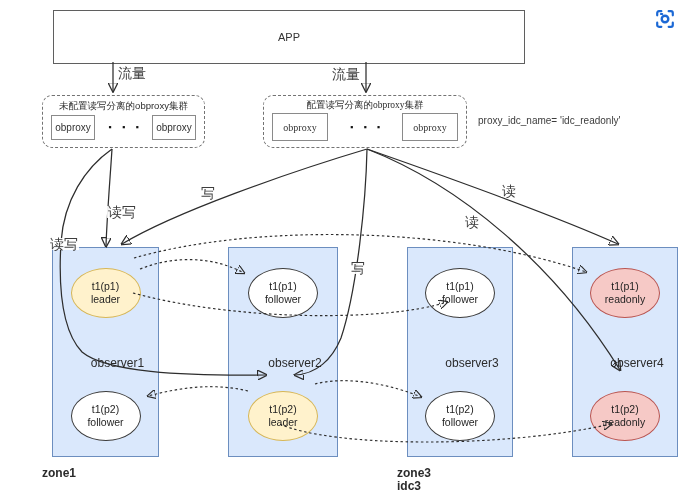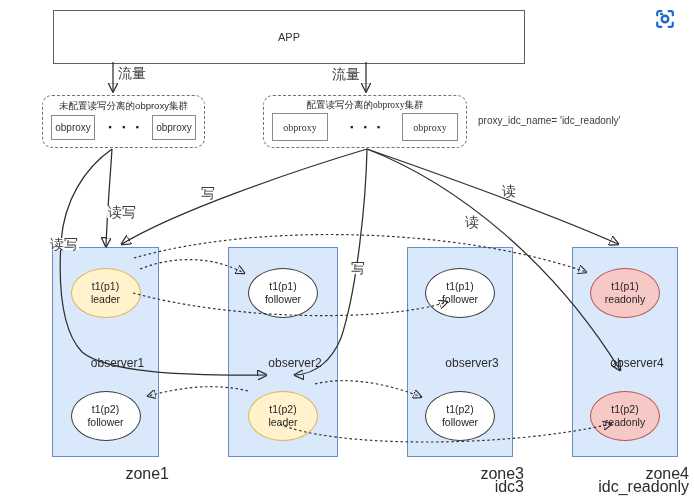--- a/index.html
+++ b/index.html
@@ -39,21 +39,21 @@
   .observer-label{position:absolute;top:108px;left:12px;width:100%;text-align:center;font-size:12px;color:#2b2b2b;}
   .replica{
     position:absolute;left:50%;transform:translateX(-50%);width:70px;height:50px;border-radius:50%;
     display:flex;flex-direction:column;align-items:center;justify-content:center;
     font-size:10.5px;line-height:13px;color:#1f1f1f;box-sizing:border-box;background:#fff;border:1.4px solid #3a3a3a;
   }
   .replica.p1{top:20px;}
   .replica.p2{top:143px;}
   .replica.leader{background:#fff2cc;border-color:#d6b656;}
   .replica.readonly{background:#f6c9c6;border-color:#b85450;}
-  .zone-caption{position:absolute;top:236px;left:-10px;width:127px;text-align:right;font-size:16px;line-height:13px;color:#2b2b2b;}
+  .zone-caption{position:absolute;top:236px;left:-10px;width:127px;text-align:left;font-size:12px;line-height:13px;color:#2b2b2b;font-weight:bold;}
   
   .edge-label{
     font-size:14px;color:#3d3d3d;background:rgba(255,255,255,0.9);padding:0 1px;white-space:nowrap;line-height:12px;
   }
   
   #arrows{position:absolute;left:0;top:0;width:694px;height:503px;pointer-events:none;}
   #arrows path{fill:none;stroke:#2d2d2d;stroke-width:1.25px;}
   #arrows path.dotted{stroke-dasharray:2.5 2.6;stroke-width:1.15px;}
   
   .shot-icon{left:654px;top:8px;width:22px;height:22px;cursor:pointer;}
@@ -145,24 +145,20 @@
     <div class="zone-box">
       <div class="replica p1 readonly">
         <span>t1(p1)</span>
         <span>readonly</span>
       </div>
       <div class="observer-label">observer4</div>
       <div class="replica p2 readonly">
         <span>t1(p2)</span>
         <span>readonly</span>
       </div>
-    </div>
-    <div class="zone-caption">
-      <div>zone4</div>
-      <div>idc_readonly</div>
     </div>
   </div>
 
   <svg id="arrows" viewBox="0 0 694 503">
     <defs>
       <marker id="arr" viewBox="0 0 10 10" refX="8.5" refY="5" markerWidth="8" markerHeight="8" orient="auto">
         <path d="M0,0 L10,5 L0,10 z" fill="#2d2d2d" stroke="none"></path>
       </marker>
     </defs>
     <path d="M113,62 L113,91" marker-end="url(#arr)"></path>

